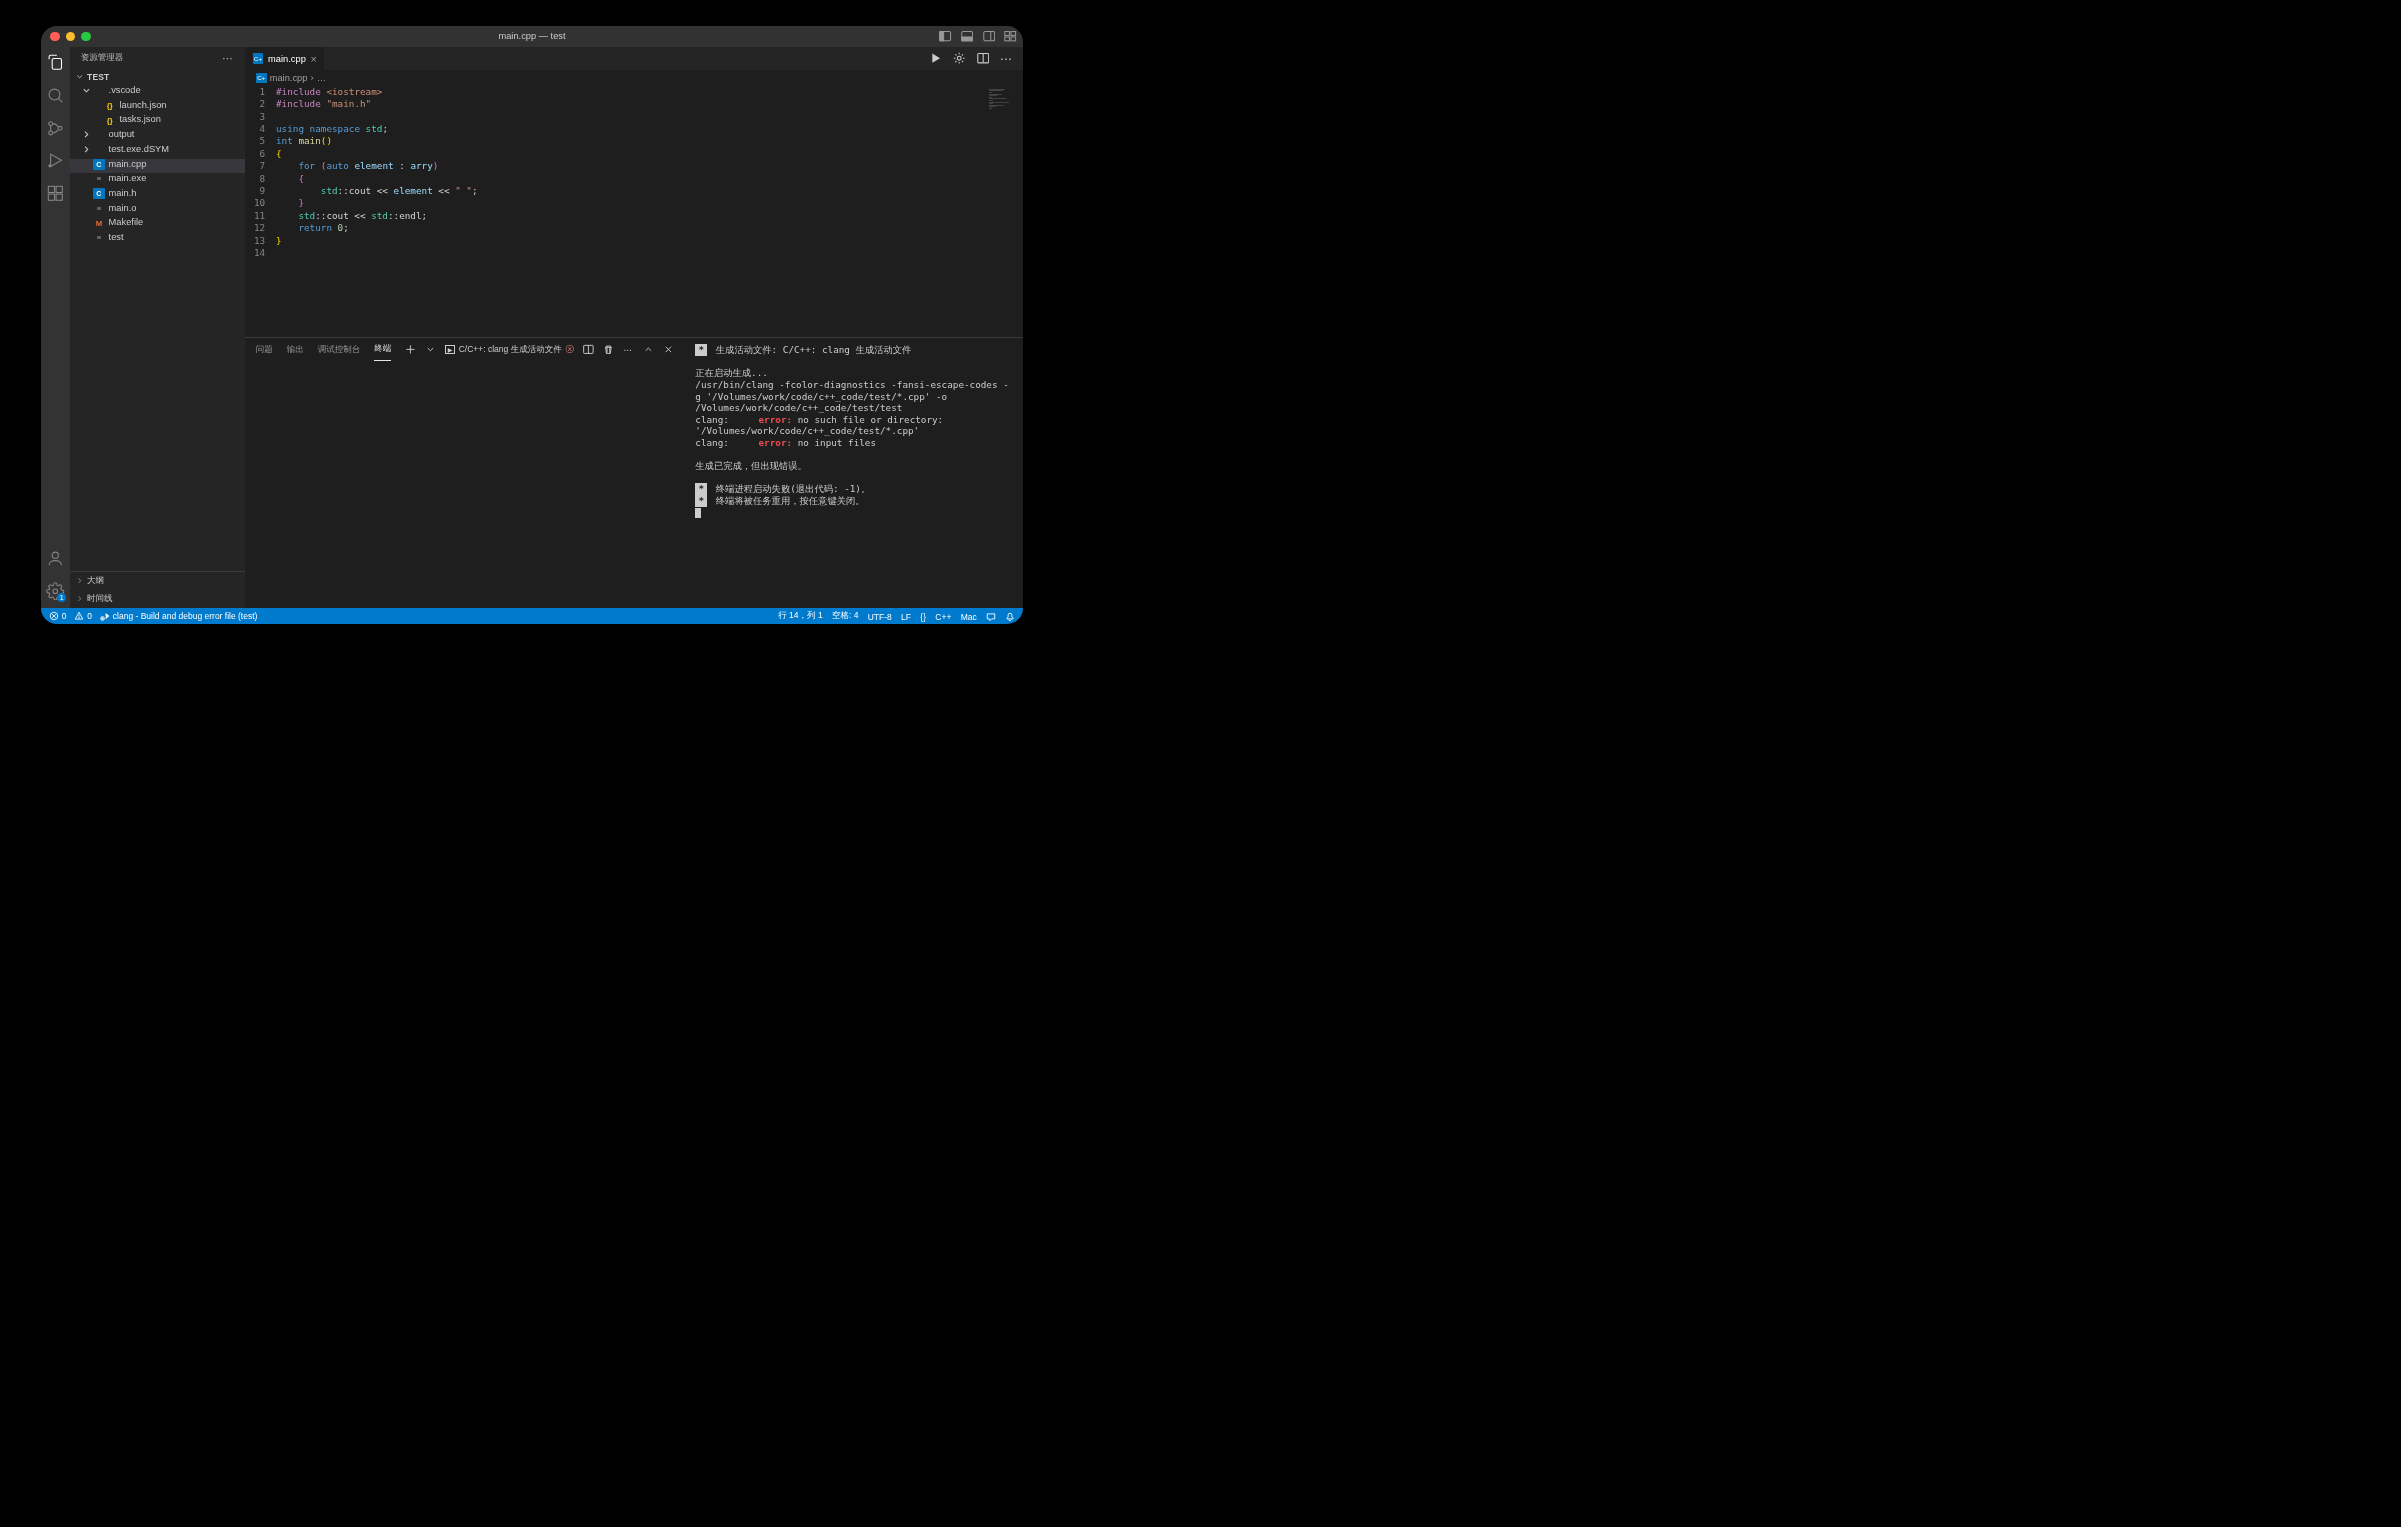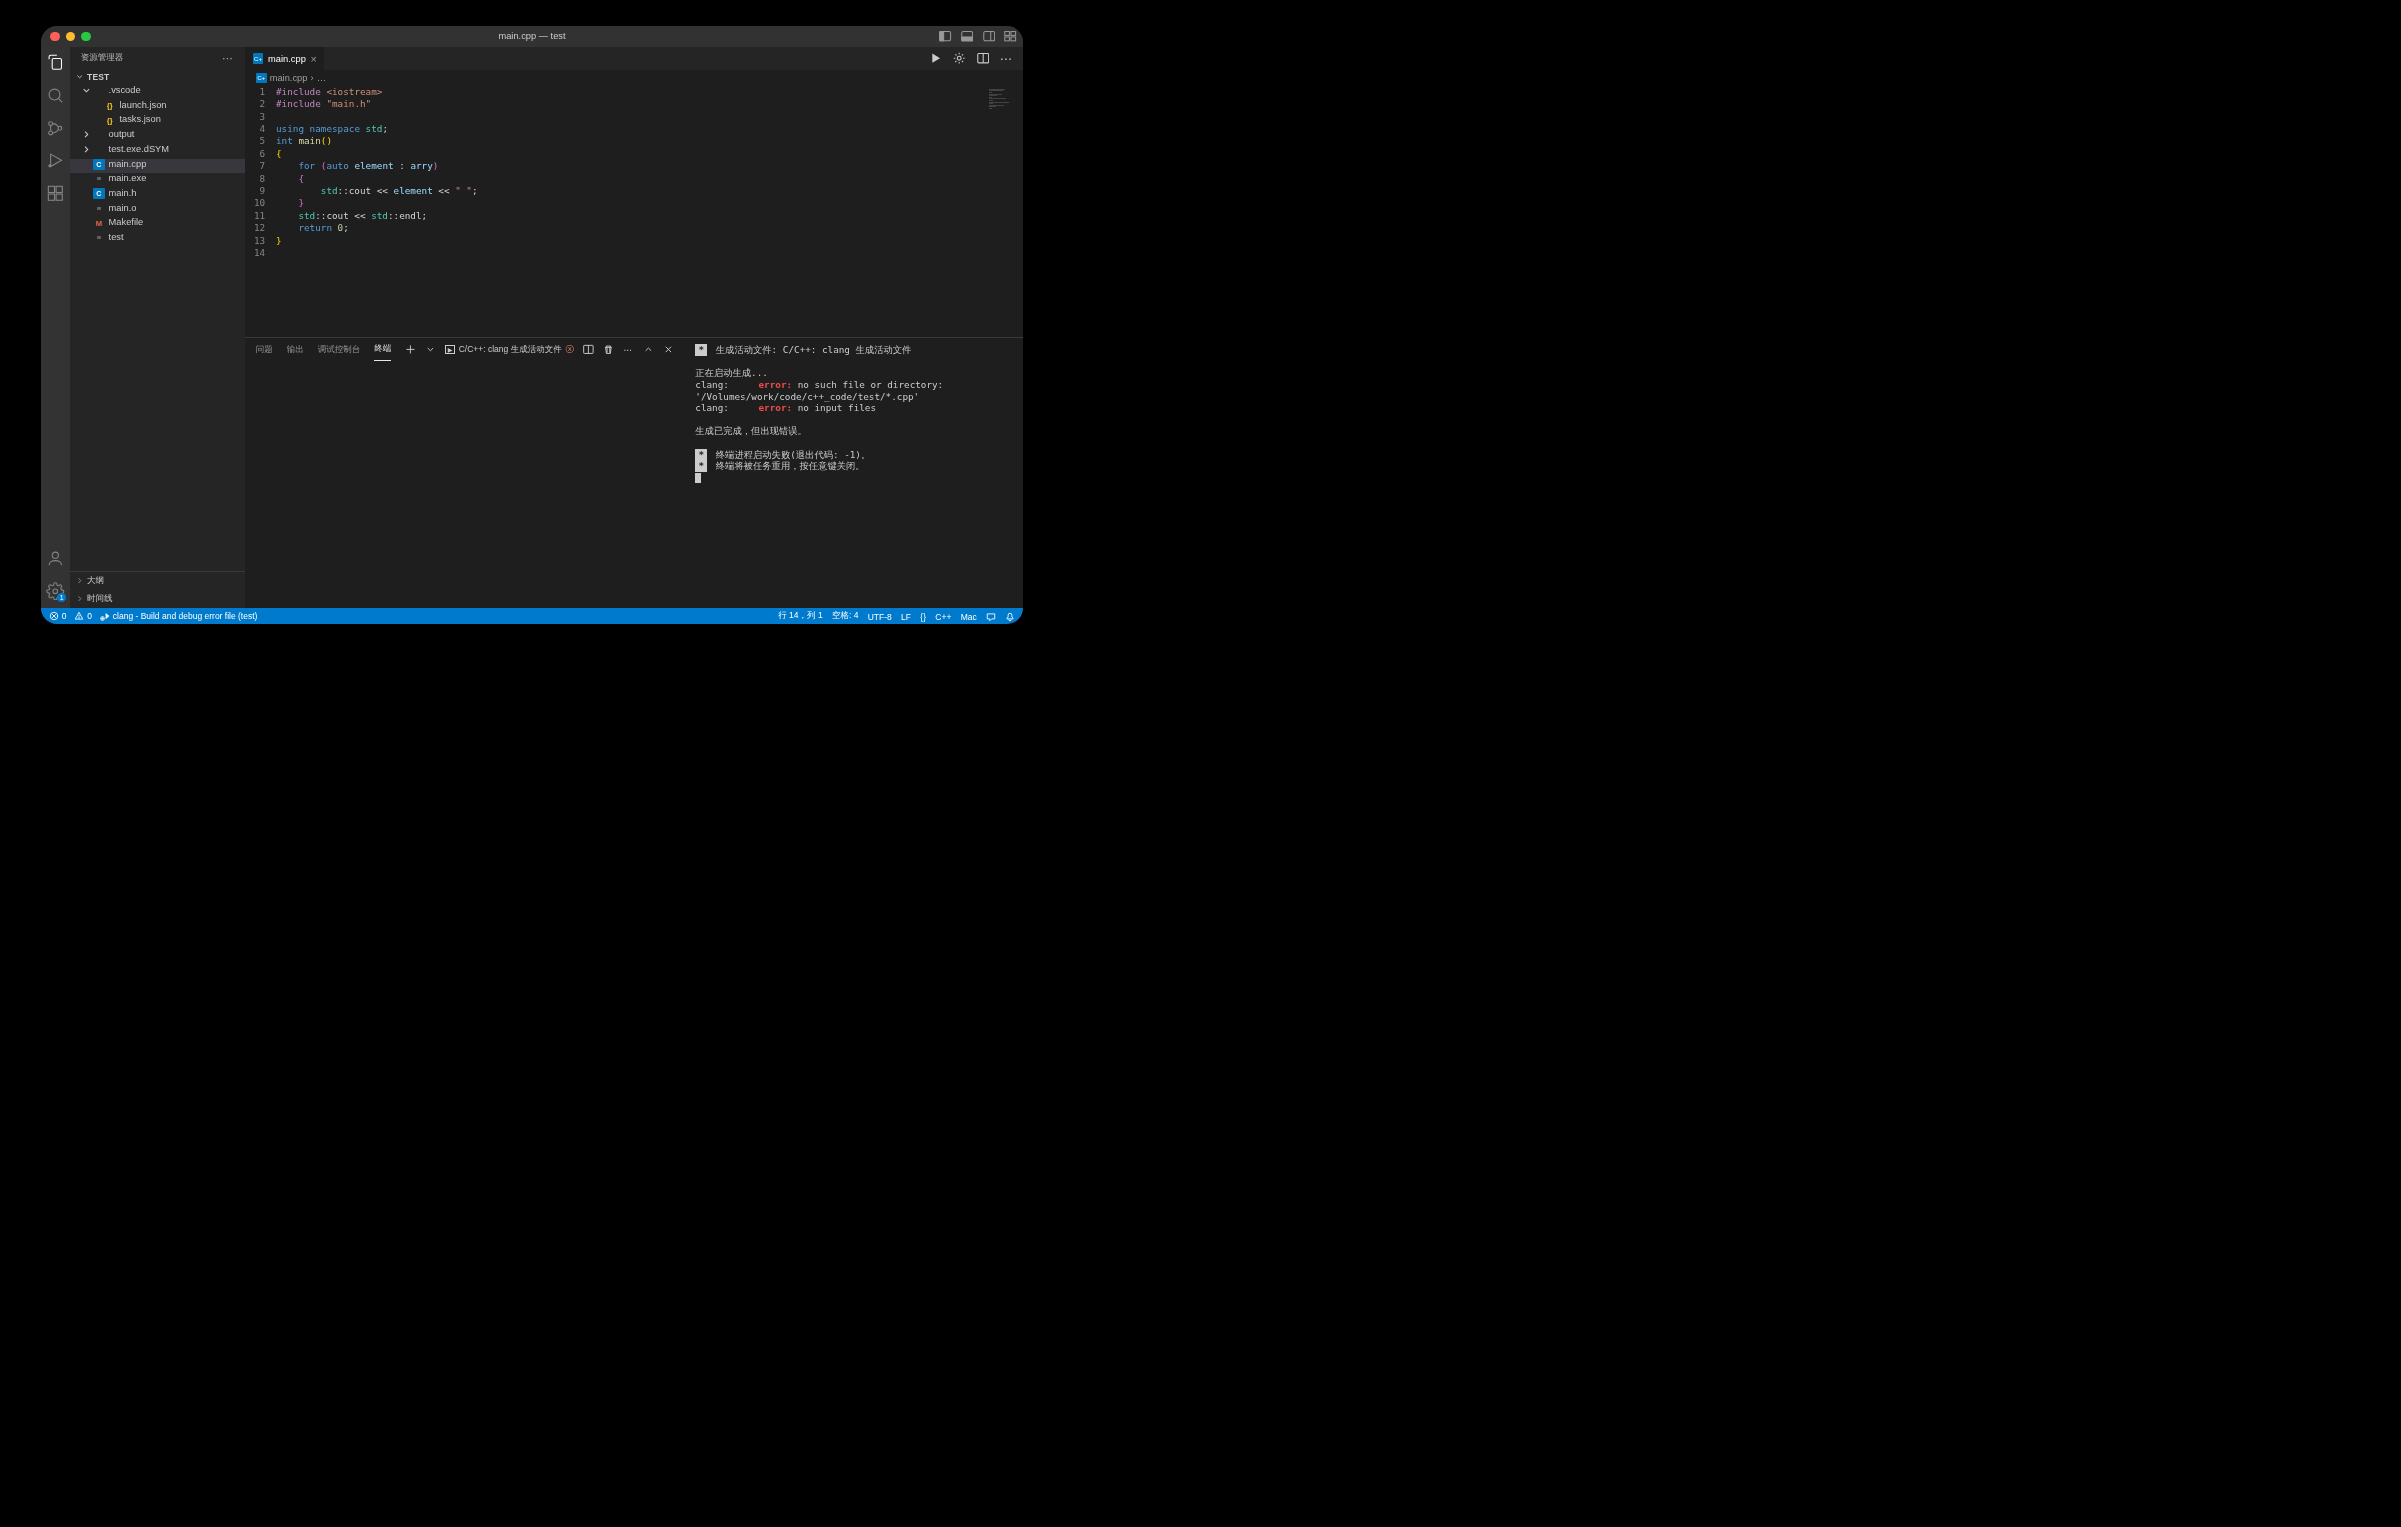--- a/index.html
+++ b/index.html
@@ -367,20 +367,21 @@
             <svg viewBox="0 0 16 16">
                 <line x1="4" y1="4" x2="12" y2="12"></line>
                 <line x1="12" y1="4" x2="4" y2="12"></line>
               </svg>
           </div>
         </div>
         <div class="terminal">
 <div><span class="starbox">*</span> <span>生成活动文件: </span><span>C/C++: clang 生成活动文件</span></div>
 <div>&nbsp;</div>
 <div>正在启动生成...</div>
+<div>/usr/bin/clang -fcolor-diagnostics -fansi-escape-codes -g '/Volumes/work/code/c++_code/test/*.cpp' -o /Volumes/work/code/c++_code/test/test</div>
 <div><span>clang: </span><span class="err">error:</span><span> no such file or directory: '/Volumes/work/code/c++_code/test/*.cpp'</span></div>
 <div><span>clang: </span><span class="err">error:</span><span> no input files</span></div>
 <div>&nbsp;</div>
 <div>生成已完成，但出现错误。</div>
 <div>&nbsp;</div>
 <div><span class="starbox">*</span> <span>终端进程启动失败(退出代码: -1)。</span></div>
 <div><span class="starbox">*</span> <span>终端将被任务重用，按任意键关闭。</span></div>
 <div><span class="cursor-block"></span></div>
         </div>
       </div>

